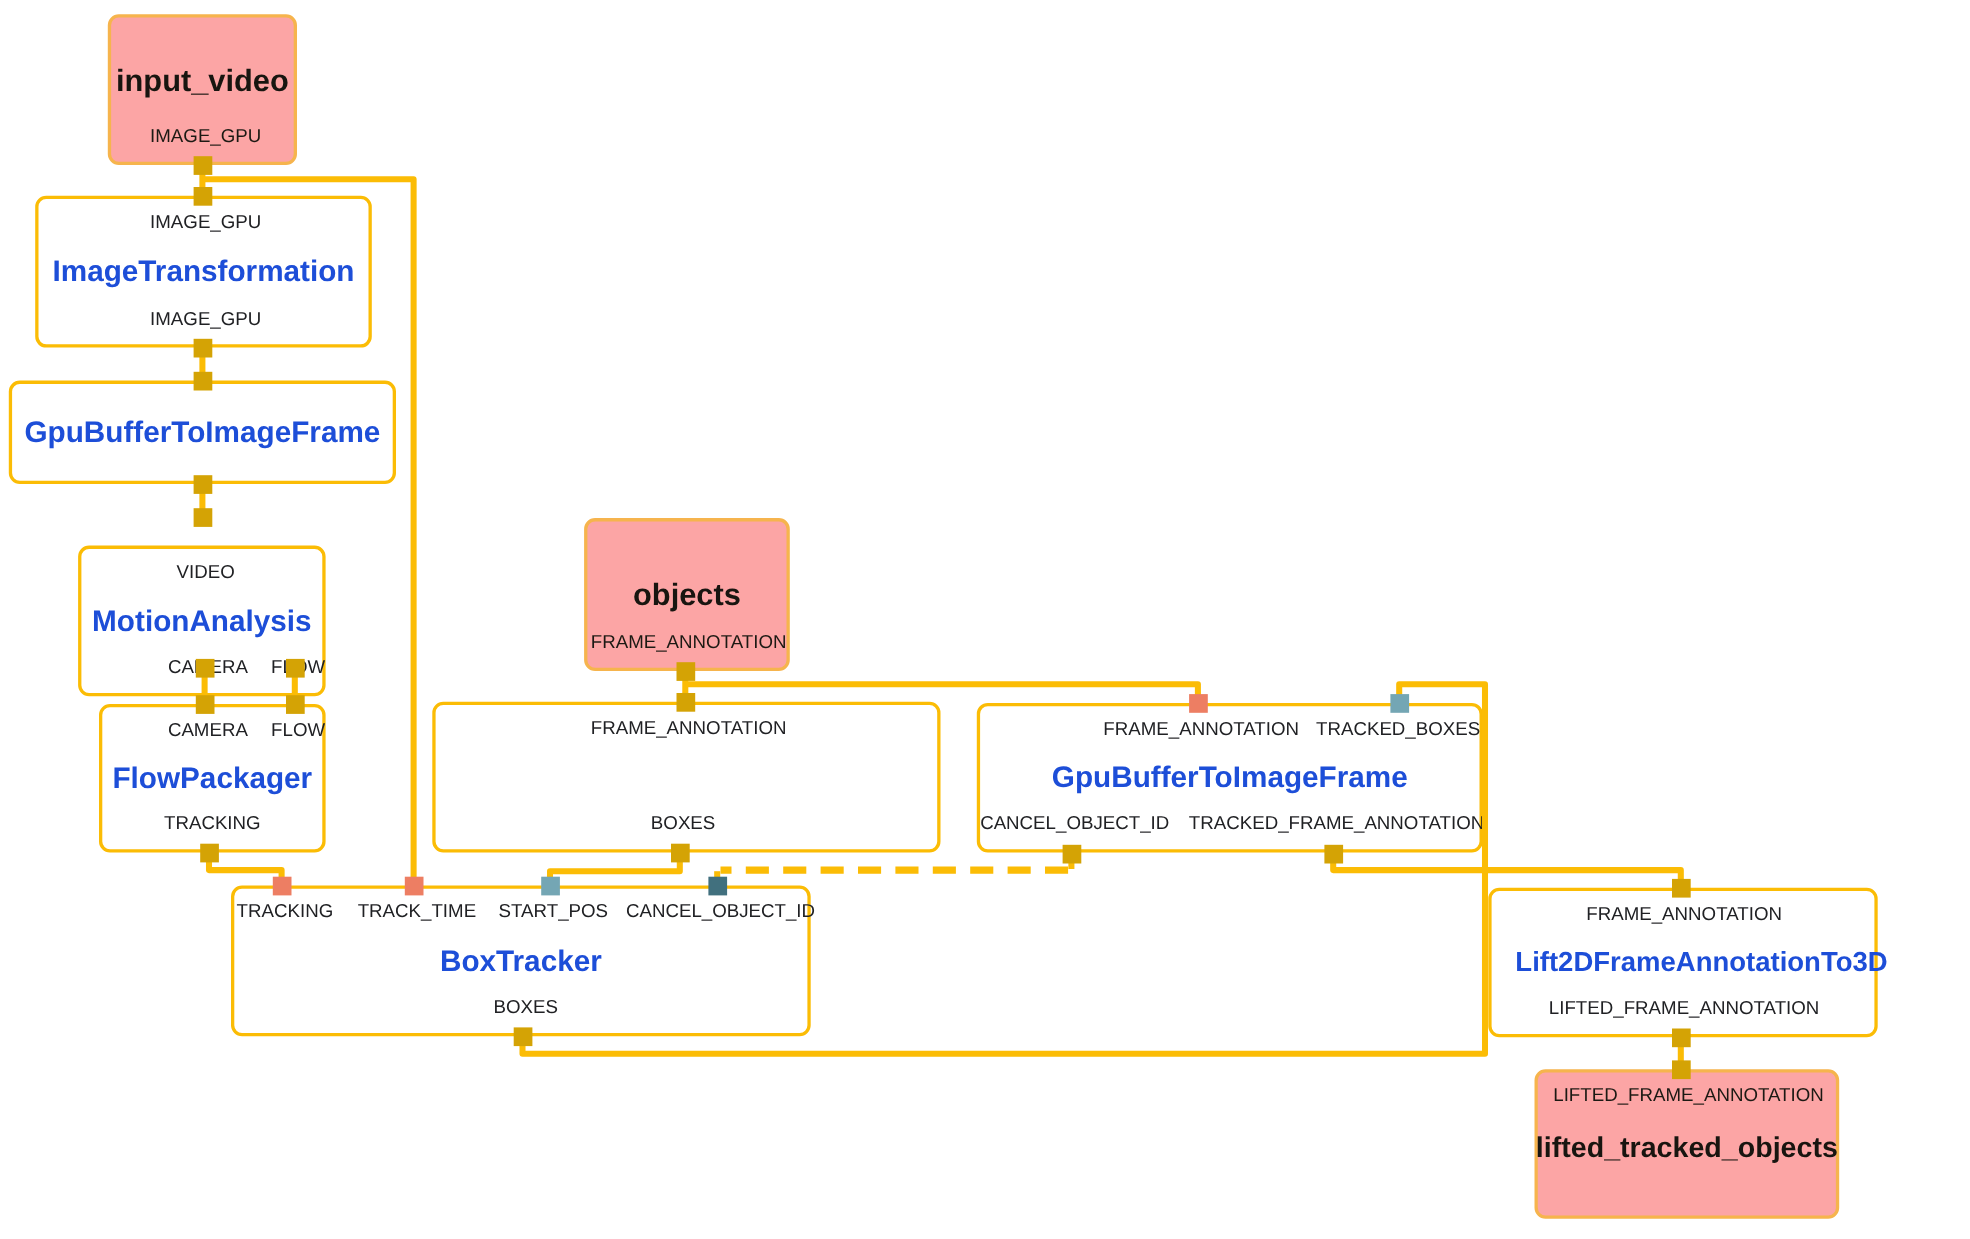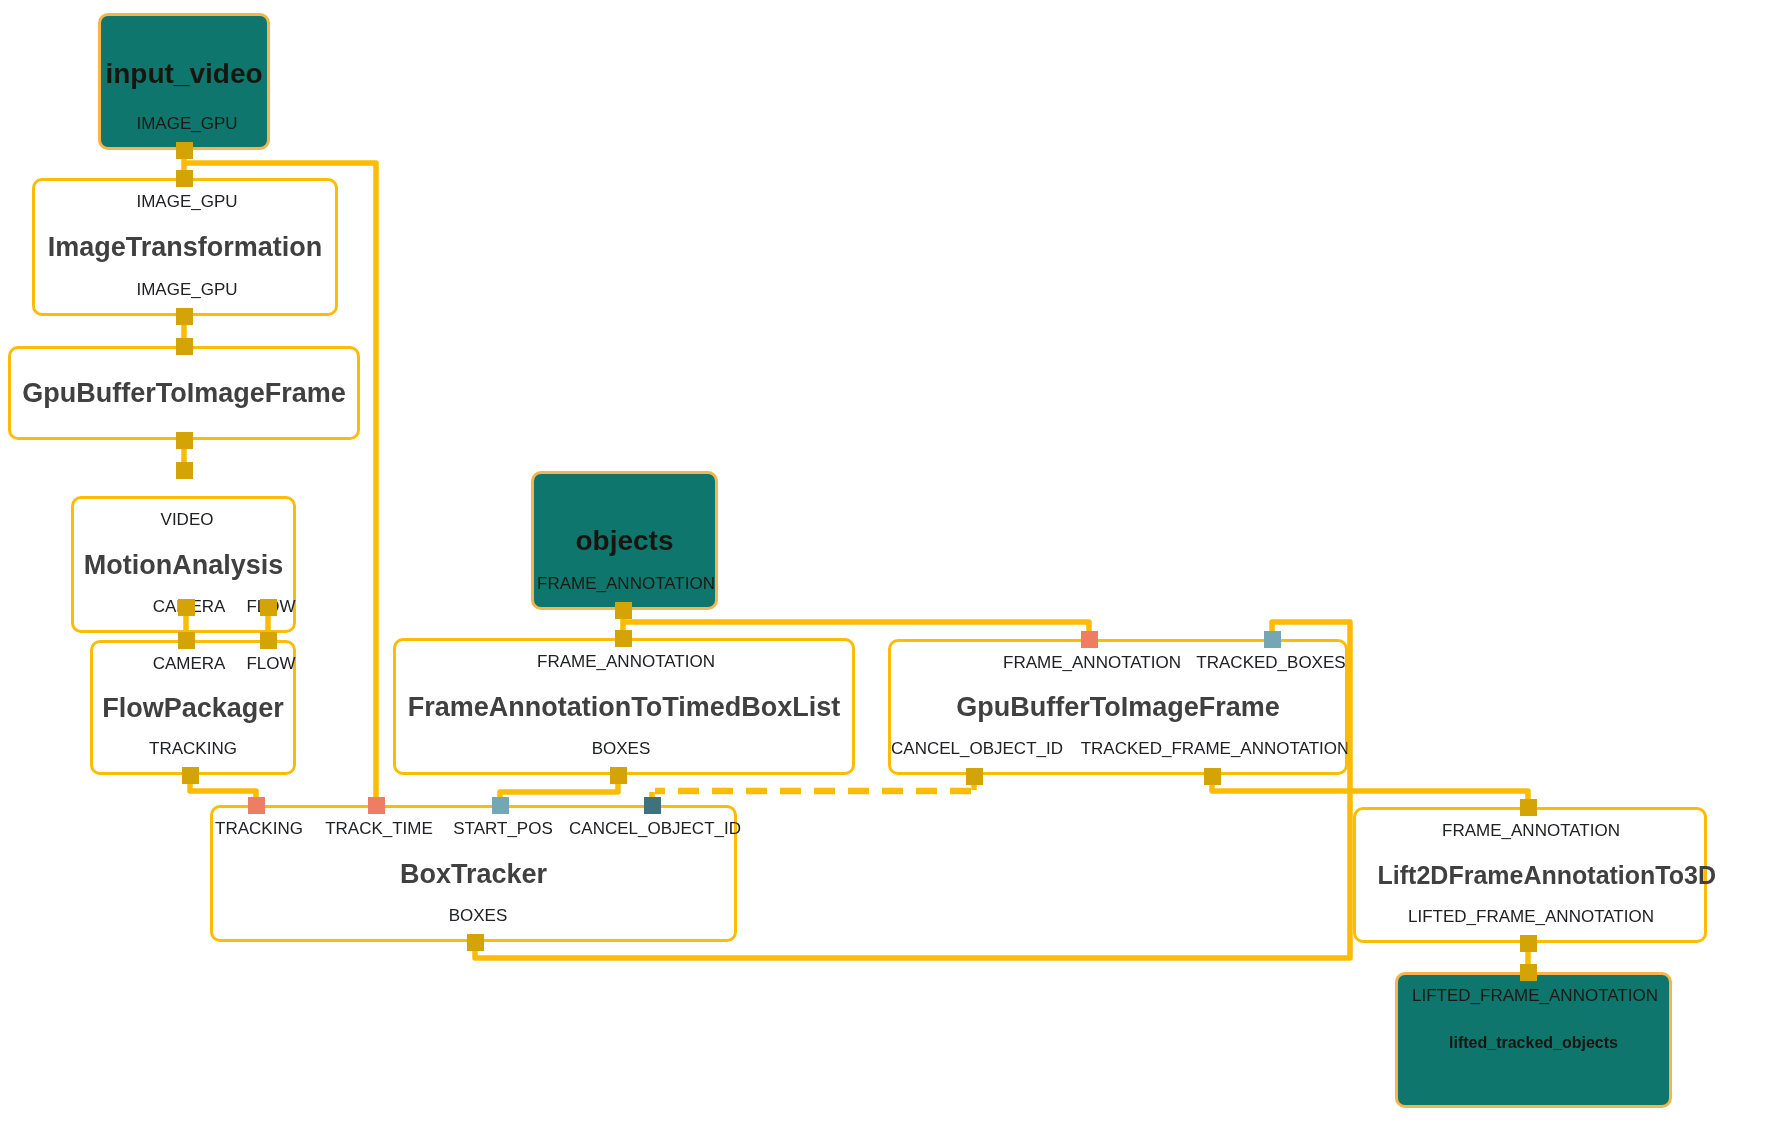--- a/index.html
+++ b/index.html
@@ -1,26 +1,26 @@
 <!DOCTYPE html>
 <html><head>
 <meta charset="utf-8">
 <style>
   html,body{margin:0;padding:0;background:#fff;font-family:"Liberation Sans",sans-serif;}
   #canvas{position:relative;width:1791px;height:1126px;background:#ffffff;overflow:hidden;}
 
   .node{position:absolute;box-sizing:border-box;background:#fff;border:3px solid #FBBC05;border-radius:10px;}
-  .node.stream{background:#0f766e;border-color:#F6B44D;padding-left:24px;}
+  .node.stream{background:#fca5a5;border-color:#F6B44D;padding-left:24px;}
 
   .title{position:absolute;left:-12px;right:-12px;top:50%;transform:translateY(-50%);
-         text-align:center;font-weight:700;font-size:27px;color:#404040;white-space:nowrap;}
+         text-align:center;font-weight:700;font-size:27px;color:#1d4ed8;white-space:nowrap;}
   .stream .title{color:#181510;font-size:28px;}
   .n0 .title{top:44%;}
   .n9 .title{font-size:25px;text-align:right;}
-  .n10 .title{font-size:16px;top:52%;}
+  .n10 .title{font-size:26px;top:52%;}
 
   .pl{position:absolute;transform:translateX(-50%);white-space:nowrap;
       font-size:17px;color:#202124;line-height:1;text-align:center;}
   .pl.t{top:12px;}
   .pl.b{bottom:15px;}
   .stream .pl{color:#1c1913;}
 
   svg.overlay{position:absolute;left:0;top:0;pointer-events:none;}
   svg .edge{fill:none;stroke-width:5.5;}
   svg .edge.dashed{stroke-width:6.5;stroke-dasharray:21 13;}
@@ -60,21 +60,20 @@
     <div class="pl b" style="left:100px">TRACKING</div>
   </div>
 
   <div class="node stream n5" style="left:531px;top:471px;width:187px;height:139px">
     <div class="title">objects</div>
     <div class="pl b" style="left:92px">FRAME_ANNOTATION</div>
   </div>
 
   <div class="node n6" style="left:393px;top:638px;width:462px;height:137px">
     <div class="pl t" style="left:230px">FRAME_ANNOTATION</div>
-    <div class="title">FrameAnnotationToTimedBoxList</div>
     <div class="pl b" style="left:225px">BOXES</div>
   </div>
 
   <div class="node n7" style="left:888px;top:639px;width:460px;height:136px">
     <div class="pl t" style="left:201px">FRAME_ANNOTATION</div>
     <div class="pl t" style="left:380px">TRACKED_BOXES</div>
     <div class="title">GpuBufferToImageFrame</div>
     <div class="pl b" style="left:86px">CANCEL_OBJECT_ID</div>
     <div class="pl b" style="left:324px">TRACKED_FRAME_ANNOTATION</div>
   </div>

